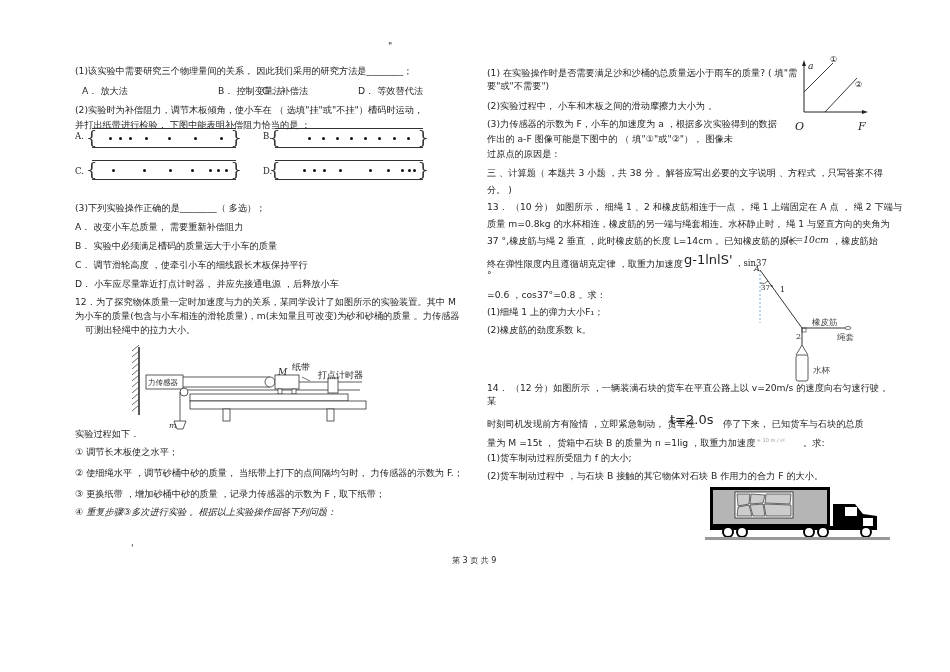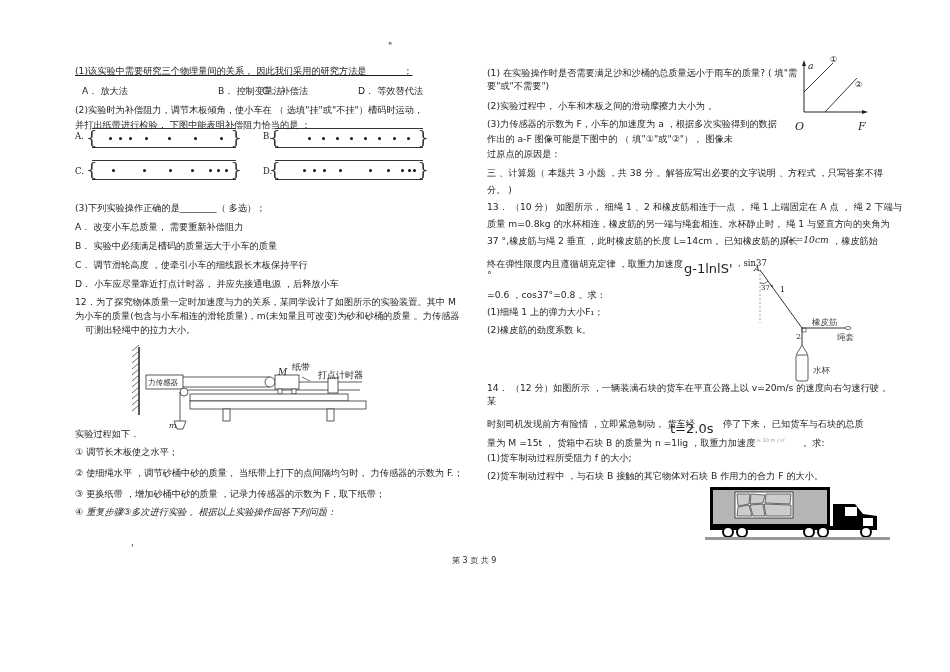--- a/index.html
+++ b/index.html
@@ -1,36 +1,36 @@
 <!DOCTYPE html>
 <html><head>
 <meta charset="utf-8">
 <style>
   * { margin:0; padding:0; box-sizing:border-box; }
   body { width:950px; height:672px; background:#ffffff; font-family:"DejaVu Sans", sans-serif; color:#1a1a1a; position:relative; overflow:hidden; }
   .page { position:absolute; left:0; top:0; width:950px; height:672px; }
   .t { position:absolute; font-size:9.2px; line-height:12px; white-space:nowrap; color:#1f1f1f; }
   .sm { font-size:8.5px; }
   .it { font-style:italic; font-family:"DejaVu Serif", serif; }
-  .big { font-size:13px;margin-top:9px; }
+  .big { font-size:13px; }
   .tape { position:absolute; height:20px; border-top:1px solid #333; border-bottom:1px solid #333; }
   .tape .wl, .tape .wr { position:absolute; top:-2px; font-size:18px; line-height:22px; color:#333; font-family:"DejaVu Serif", serif; }
   .tape .wl { left:-6px; } .tape .wr { right:-6px; }
   .dot { position:absolute; top:8px; width:3px; height:3px; background:#111; border-radius:50%; }
   .tlabel { position:absolute; font-size:8.5px; font-family:"DejaVu Serif", serif; }
   svg { position:absolute; }
 </style>
 </head>
 <body>
 
 <div class="page">
 
   <div class="t" style="left:388px;top:40px;">"</div>
 
-  <div class="t" style="left:75px;top:65px;text-decoration:underline;">(1)该实验中需要研究三个物理量间的关系， 因此我们采用的研究方法是________；</div>
+  <div class="t" style="left:75px;top:65px;">(1)该实验中需要研究三个物理量间的关系， 因此我们采用的研究方法是________；</div>
   <div class="t" style="left:82px;top:85px;">A． 放大法</div>
   <div class="t" style="left:170px;top:85px;margin-left:48px;">B． 控制变量法</div>
   <div class="t" style="left:262px;top:85px;">C． 补偿法</div>
   <div class="t" style="left:358px;top:85px;">D． 等效替代法</div>
 
   <div class="t" style="left:75px;top:104px;">(2)实验时为补偿阻力，调节木板倾角，使小车在            （ 选填"挂"或"不挂"）槽码时运动，</div>
   <div class="t" style="left:75px;top:119px;">并打出纸带进行检验， 下图中能表明补偿阻力恰当的是               ；</div>
 
   <div class="tlabel" style="left:75px;top:131px;">A.</div>
   <div class="tape" id="tapeA" style="left:92px;top:128px;width:144px;">

